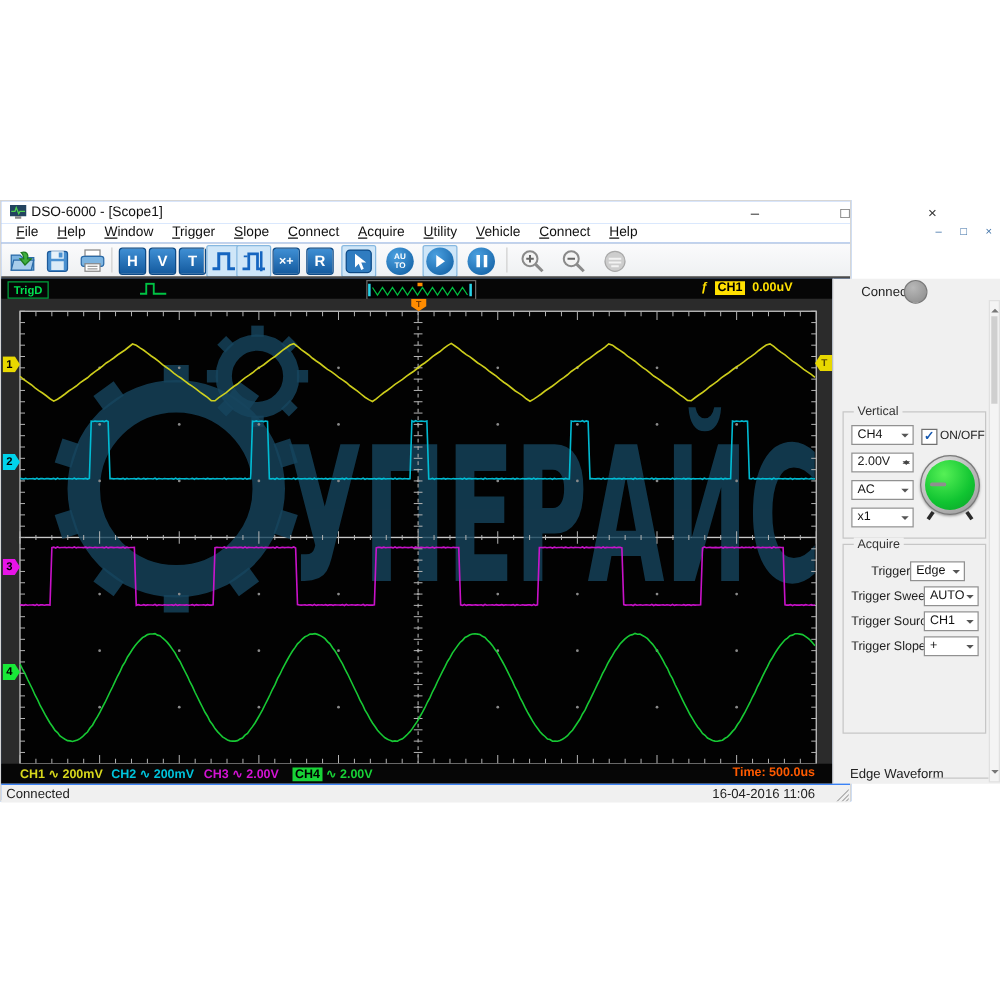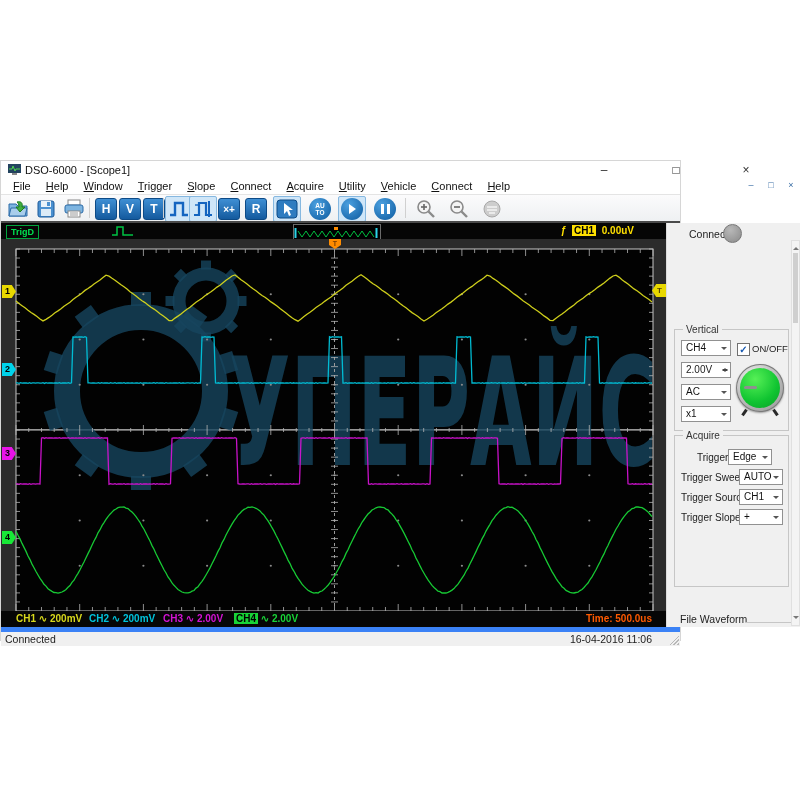--- a/index.html
+++ b/index.html
@@ -55,21 +55,21 @@
   .face-green{background:radial-gradient(circle at 38% 28%,#56f056,#10c431 60%,#0a9e28);}
   .ptr-blue{position:absolute;left:55%;top:7%;width:2px;height:10px;background:#e6e6ff;transform:rotate(9deg);}
   .ptr-green{position:absolute;left:9%;top:46%;width:13px;height:3px;background:#8f8f8f;border-radius:2px;}
   .leg{position:absolute;width:3px;height:7px;background:#2a2a2a;bottom:-4px;}
   .leg.l{left:7px;transform:rotate(35deg);}
   .leg.r{right:7px;transform:rotate(-35deg);}
   .vscroll{position:absolute;right:1px;top:17px;width:9px;height:386px;background:#f4f4f4;border:1px solid #e0e0e0;box-sizing:border-box;}
   .varrow{position:absolute;left:1px;width:0;height:0;border:3px solid transparent;}
   .vthumb{position:absolute;left:1px;top:12px;width:5px;height:70px;background:#cfcfcf;}
   
-  .statusbar{position:absolute;left:0;top:466px;width:100%;height:14px;background:#f0f0f0;border-top:5px solid #3b82f6;font-size:10.5px;color:#222;}
+  .statusbar{position:absolute;left:0;top:466px;width:100%;height:14px;background:#f0f0f0;border-top:1px solid #3b82f6;font-size:10.5px;color:#222;}
   .grip{position:absolute;right:1px;bottom:1px;width:11px;height:11px;
         background:linear-gradient(135deg,transparent 0 55%,#b8b8b8 55% 62%,transparent 62% 72%,#b8b8b8 72% 79%,transparent 79% 89%,#b8b8b8 89% 96%,transparent 96%);}
 </style>
 </head>
 <body>
 
 <div id="app">
   <div class="window">
 
     <div class="titlebar">
@@ -670,21 +670,21 @@
         <span class="plabel" style="left:6px;top:56px">Trigger Source</span>
         <div class="combo" style="left:64px;top:53px;width:44px">
           <span>CH1</span><span class="chev"></span>
         </div>
         <span class="plabel" style="left:6px;top:76px">Trigger Slope</span>
         <div class="combo" style="left:64px;top:73px;width:44px">
           <span>+</span><span class="chev"></span>
         </div>
       </div>
 
-      <span class="plabel" style="left:13px;top:390px;font-size:10.5px">File Waveform</span>
+      <span class="plabel" style="left:13px;top:390px;font-size:10.5px">Edge Waveform</span>
       <div class="abs" style="left:78px;top:399px;width:46px;height:1px;background:#c6c6c6"></div>
 
       <div class="vscroll">
         <span class="varrow" style="top:3px;border-bottom-color:#777"></span>
         <div class="vthumb"></div>
         <span class="varrow" style="bottom:3px;border-top-color:#777"></span>
       </div>
     </div>
 
     <div class="statusbar">

